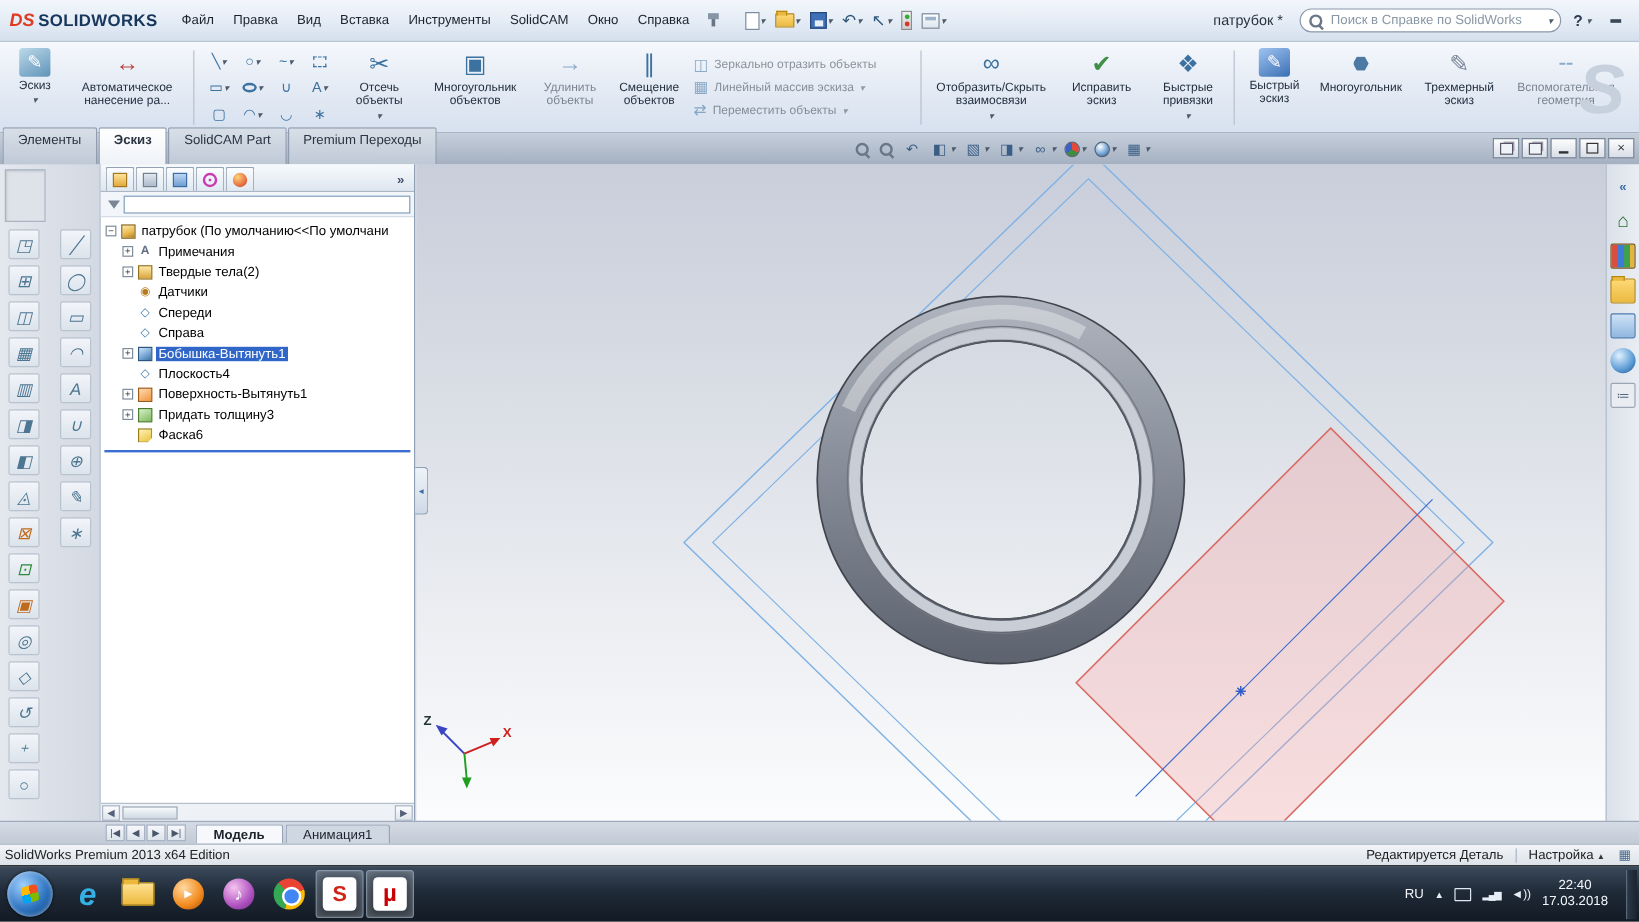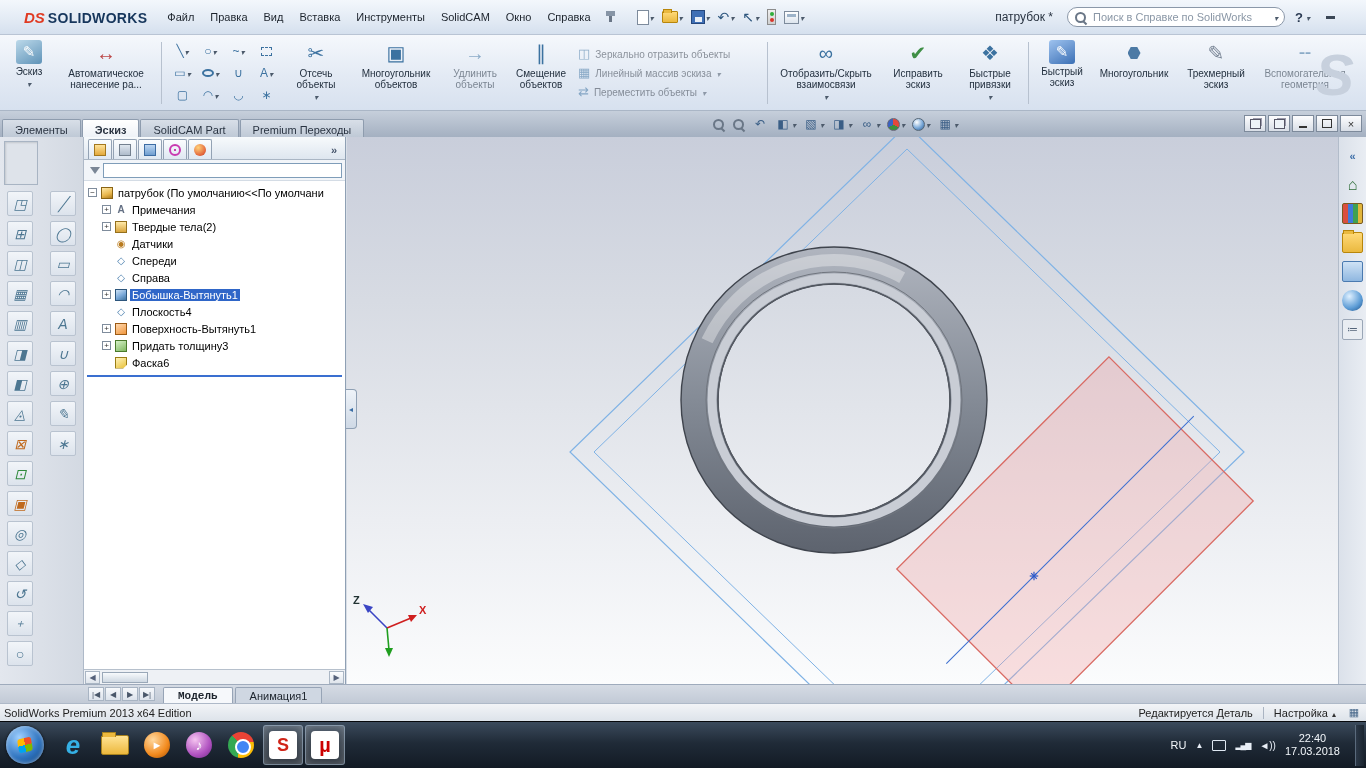--- a/index.html
+++ b/index.html
@@ -3,21 +3,21 @@
 <meta charset="utf-8">
 <style>
   html,body{margin:0;padding:0;background:#222;}
   .screen{position:relative;width:1366px;height:768px;overflow:hidden;font-family:"Liberation Sans",sans-serif;font-size:11px;color:#1c232c;background:#d8dee6;}
   .screen *{box-sizing:border-box;}
   .flex1{flex:1;}
   .dd{display:inline-block;}
   .dd::after{content:"▾";font-size:8px;color:#4c5a6b;}
 
   
-  .titlebar{position:absolute;left:0;top:0;width:100%;height:35px;display:flex;align-items:center;padding:0 24px;background:linear-gradient(#f3f7fc,#e2eaf4 60%,#d5e0ee);border-bottom:1px solid #b9c4d4;}
+  .titlebar{position:absolute;left:0;top:0;width:100%;height:35px;display:flex;align-items:center;padding:0 8px;background:linear-gradient(#f3f7fc,#e2eaf4 60%,#d5e0ee);border-bottom:1px solid #b9c4d4;}
   .logo{display:flex;align-items:baseline;gap:3px;margin-right:12px;}
   .logo-ds{color:#e03a22;font-weight:bold;font-style:italic;font-size:15px;}
   .logo-tx{color:#16365c;font-weight:bold;font-size:14px;letter-spacing:.3px;}
   .menu{padding:4px 8px;cursor:default;}
   .pin{width:14px;height:14px;margin:0 4px;position:relative;}
   .pin::before{content:"";position:absolute;left:6px;top:3px;width:3px;height:9px;background:#6a7686;}
   .pin::after{content:"";position:absolute;left:3px;top:1px;width:9px;height:5px;background:#8795a6;}
   .qat{display:flex;align-items:center;gap:4px;margin-left:14px;}
   .qbtn{display:inline-flex;align-items:center;gap:1px;padding:2px;}
   .qpage{width:12px;height:15px;background:#fff;border:1px solid #7d8b9c;}
@@ -59,21 +59,21 @@
   .oval{width:12px;height:8px;border:2px solid #3c72a0;border-radius:50%;}
   .dashrect{width:11px;height:9px;border:1px dashed #3c72a0;}
   .hexa{width:13px;height:12px;background:#4c7aa5;clip-path:polygon(25% 0,75% 0,100% 50%,75% 100%,25% 100%,0 50%);}
   .rstack{display:flex;flex-direction:column;justify-content:center;width:186px;flex:none;padding:0 2px;}
   .rrow{display:flex;align-items:center;gap:5px;height:19px;font-size:10px;white-space:nowrap;color:#3a424e;}
   .rrow .si{font-size:13px;}
   .ghost{position:absolute;right:12px;top:6px;font-size:58px;font-weight:bold;font-style:italic;color:#c7d0dd;}
 
   
   .cmdtabs{position:absolute;left:0;top:111px;width:100%;height:26px;background:linear-gradient(#c6cfdb,#a4b0c1);display:flex;align-items:flex-end;padding:0 0 0 2px;}
-  .ctab{padding:4px 12px 1px;margin-right:1px;font-size:11px;color:#2a3442;background:linear-gradient(#d8dfe8,#bfc9d6);border:1px solid #8e9cae;border-bottom:none;border-radius:2px 2px 0 0;}
+  .ctab{padding:4px 12px 14px;margin-right:1px;font-size:11px;color:#2a3442;background:linear-gradient(#d8dfe8,#bfc9d6);border:1px solid #8e9cae;border-bottom:none;border-radius:2px 2px 0 0;}
   .ctab.active{background:linear-gradient(#ffffff,#eef2f7);font-weight:bold;}
   .hud{position:absolute;left:710px;top:4px;display:flex;align-items:center;gap:3px;}
   .hbtn{display:flex;align-items:center;gap:1px;padding:1px 2px;}
   .hic{width:16px;height:16px;display:flex;align-items:center;justify-content:center;font-size:12px;color:#3a5e86;}
   .hmag{color:#3a5e86;}
   .ball1{border-radius:50%;width:13px;height:13px;background:#d33;background:conic-gradient(#e4483a 0 33%,#3d8f3d 0 66%,#3a62c4 0 100%);border:1px solid #667;}
   .ball2{border-radius:50%;width:13px;height:13px;background:radial-gradient(circle at 35% 30%,#fff,#79a8d8 55%,#2b5c94);border:1px solid #567;}
   .winctl{position:absolute;right:4px;top:4px;display:flex;gap:2px;align-items:center;}
   .wbtn{width:22px;height:17px;border:1px solid #7d8a9b;background:linear-gradient(#fdfdfe,#d8dee7);display:flex;align-items:center;justify-content:center;font-size:11px;color:#333;}
   .wdoc::after{content:"";width:9px;height:8px;border:1px solid #556;background:#eef3f8;box-shadow:2px -2px 0 -1px #99a;}
@@ -159,21 +159,21 @@
   .rt-palette{background:linear-gradient(#cfe2f5,#8fb7e0);border:1px solid #4a7ab0;}
   .rt-ball{border-radius:50%;background:radial-gradient(circle at 35% 30%,#dff0ff,#5b9bd5 60%,#1d4f86);}
   .rt-props{background:#e9edf2;border:1px solid #9aa6b6;}
   .rt-props::after{content:"≔";font-size:11px;color:#55657a;}
 
   
   .modeltabs{position:absolute;left:0;top:684px;width:100%;height:19px;background:linear-gradient(#d5dbe4,#c2cad6);border-top:1px solid #9fabbc;display:flex;align-items:flex-end;padding-left:88px;}
   .mnav{display:flex;gap:1px;margin-right:8px;align-self:center;}
   .mbtn{min-width:16px;height:14px;font-size:8px;display:flex;align-items:center;justify-content:center;color:#4a576a;background:linear-gradient(#f6f8fb,#dde3ec);border:1px solid #a8b4c3;padding:0 2px;}
   .mtab{padding:2px 14px 1px;border:1px solid #97a4b6;border-bottom:none;background:#cfd7e2;margin-right:2px;font-size:11px;border-radius:2px 2px 0 0;}
-  .mtab.active{background:#f6f8fb;font-weight:bold;font-family:Liberation Mono, monospace;}
+  .mtab.active{background:#f6f8fb;font-weight:bold;}
 
   
   .statusbar{position:absolute;left:0;top:703px;width:100%;height:18px;background:linear-gradient(#f2f4f7,#dde3ea);border-top:1px solid #aeb9c8;display:flex;align-items:center;padding:0 4px;color:#222;}
   .st-sep{width:1px;height:12px;background:#aab4c2;margin:0 10px;}
   .caret::after{content:"▴";font-size:8px;margin-left:4px;color:#333;}
   .st-ic{width:16px;height:13px;display:flex;align-items:center;justify-content:center;font-size:11px;color:#4a6a8c;margin-left:10px;}
 
   
   .taskbar{position:absolute;left:0;top:721px;width:100%;height:47px;background:linear-gradient(#3b4a5c,#202b38 45%,#121a24);border-top:1px solid #07090c;display:flex;align-items:center;padding:0 2px;}
   .orb{width:38px;height:38px;border-radius:50%;margin:0 8px 0 4px;background:radial-gradient(circle at 35% 30%,#9fd0ff,#2f74c0 55%,#0a3b72);box-shadow:inset 0 0 4px rgba(255,255,255,.6),0 0 3px rgba(0,0,0,.8);display:flex;align-items:center;justify-content:center;flex:none;}

